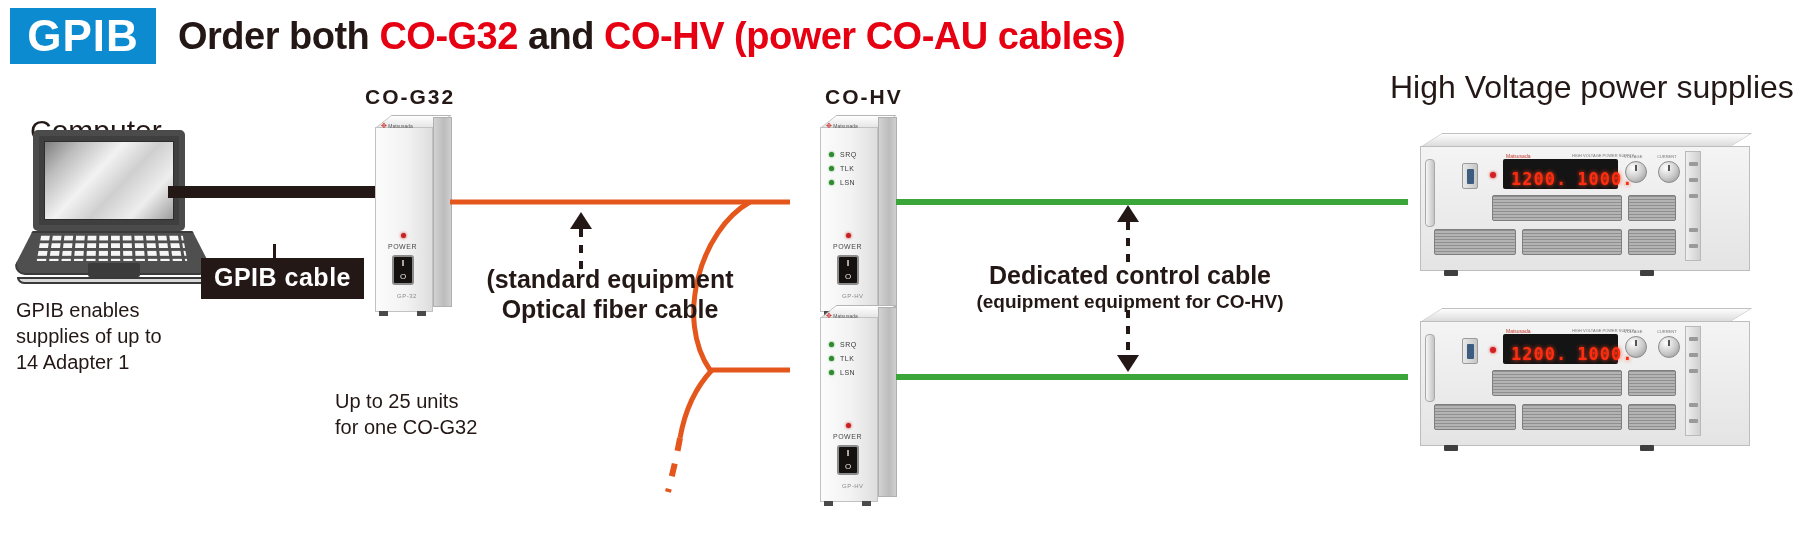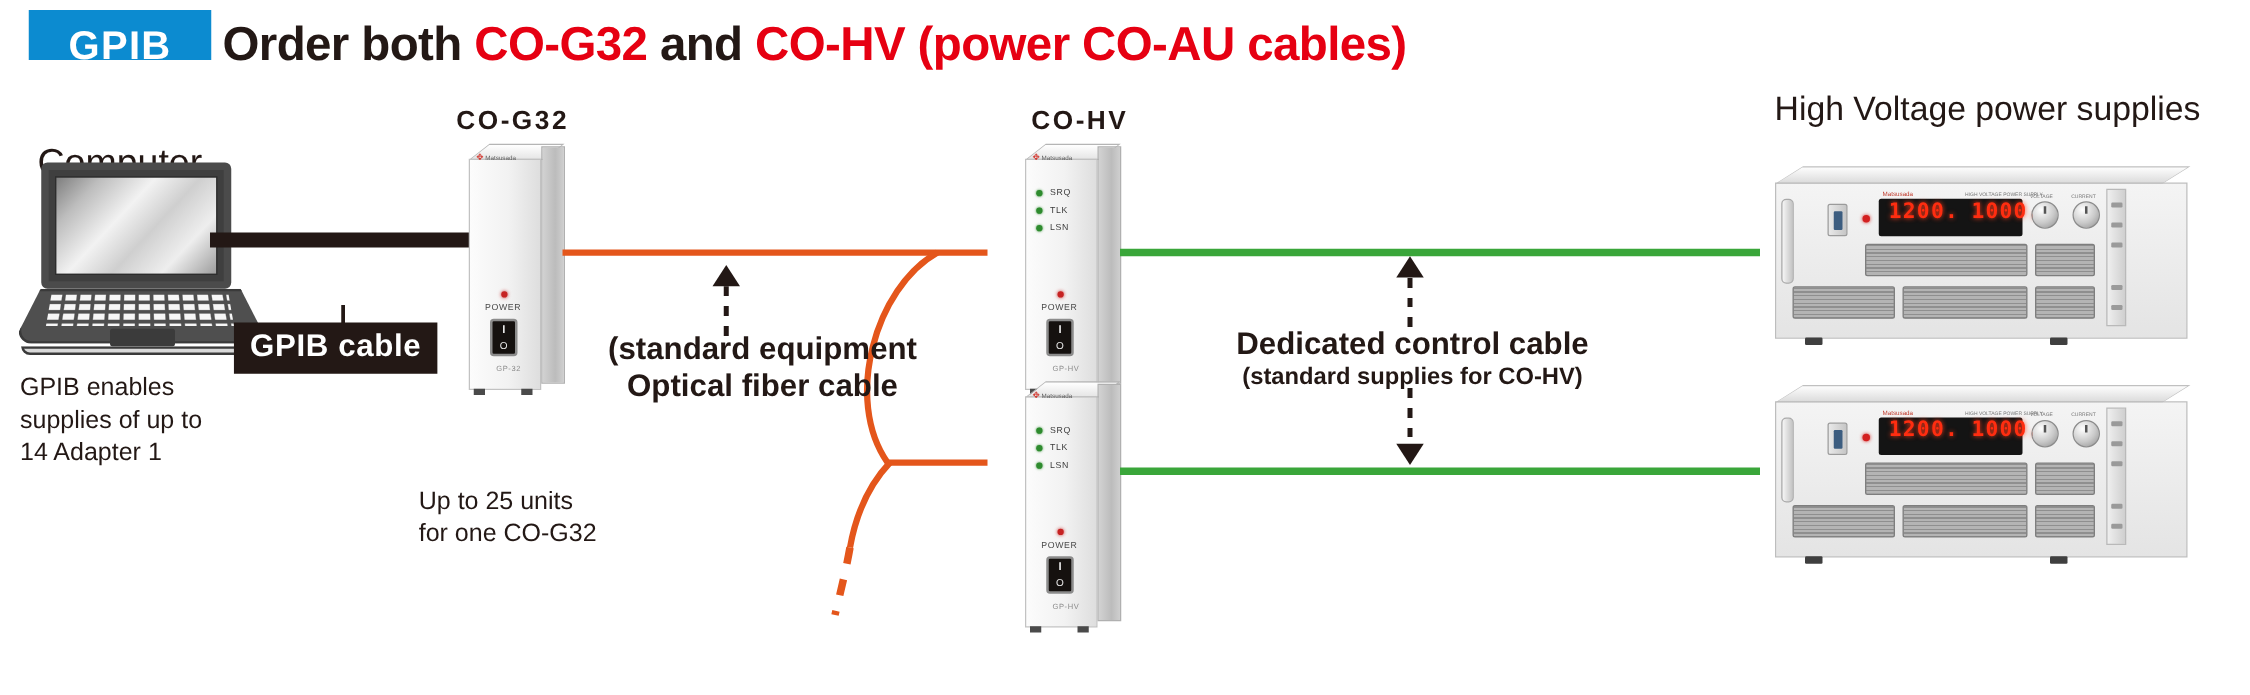--- a/index.html
+++ b/index.html
@@ -1,22 +1,22 @@
 <!DOCTYPE html>
 <html><head>
 <meta charset="utf-8">
 <style>
   html,body{margin:0;padding:0;background:#ffffff;}
   body{width:1800px;height:556px;position:relative;overflow:hidden;
        font-family:"Liberation Sans", sans-serif;color:#231815;}
   .abs{position:absolute;}
 
   
-  #gpib-badge{left:23px;top:8px;width:146px;height:40px;background:#0C8BD0;
-      color:#fff;font-weight:bold;font-size:32px;line-height:56px;text-align:center;
+  #gpib-badge{left:10px;top:8px;width:146px;height:56px;background:#0C8BD0;
+      color:#fff;font-weight:bold;font-size:44px;line-height:56px;text-align:center;
       letter-spacing:1px;}
   #headline{left:178px;top:10px;font-size:38px;font-weight:bold;line-height:52px;
       white-space:nowrap;letter-spacing:-0.5px;}
   #headline .red{color:#E60012;}
 
   
   .devlabel{font-size:21px;font-weight:bold;letter-spacing:2px;white-space:nowrap;}
   .cap{font-size:20px;line-height:26px;white-space:nowrap;}
   .capc{font-size:20px;line-height:27px;text-align:center;white-space:nowrap;}
   .bigbold{font-size:25px;font-weight:bold;line-height:30px;text-align:center;
@@ -44,21 +44,21 @@
   .pad{position:absolute;left:73px;top:133px;width:52px;height:14px;background:#3b3b3b;
       border-radius:2px;}
   .footbar{position:absolute;left:2px;top:147px;width:191px;height:7px;background:#d9d9d9;
       border:2px solid #3a3a3a;border-radius:0 0 8px 8px;box-sizing:border-box;}
 
   
   #gpib-cable{left:168px;top:186px;width:232px;height:12px;background:#231815;}
   .greenwire{height:6px;background:#3AA63A;}
 
   
-  #gpib-chip{left:187px;top:258px;background:#231815;color:#fff;font-size:25px;
+  #gpib-chip{left:201px;top:258px;background:#231815;color:#fff;font-size:25px;
       font-weight:bold;padding:5px 13px 7px;white-space:nowrap;letter-spacing:0.5px;}
   #gpib-chip-tick{left:273px;top:244px;width:3px;height:15px;background:#231815;}
 
   
   .arrowwrap{position:absolute;width:22px;}
   .arrowwrap .stem{position:absolute;left:9px;width:4px;
       background:repeating-linear-gradient(to bottom,#231815 0 8px,transparent 8px 16px);}
   .arrowwrap .head-up{position:absolute;left:0;top:0;width:0;height:0;
       border-left:11px solid transparent;border-right:11px solid transparent;
       border-bottom:17px solid #231815;}
@@ -104,21 +104,21 @@
       transform:skewX(-58deg);transform-origin:bottom left;border:1px solid #c0c0c0;
       box-sizing:border-box;}
   .akp .body{position:absolute;left:0;top:13px;width:330px;
       background:linear-gradient(to bottom,#f4f4f4,#e4e4e4);
       border:1px solid #bdbdbd;box-sizing:border-box;}
   .akp .ear{position:absolute;width:16px;background:linear-gradient(to right,#efefef,#cfcfcf);
       border:1px solid #b9b9b9;box-sizing:border-box;}
   .akp .earslot{position:absolute;left:3px;width:9px;height:4px;background:#9a9a9a;
       border-radius:1px;}
   .akp .display{position:absolute;background:#141414;border-radius:2px;
-      display:flex;align-items:flex-start;}
+      display:flex;align-items:flex-end;}
   .akp .seg{color:#FF2D10;font-family:"DejaVu Sans Mono",monospace;font-weight:bold;
       font-size:17px;letter-spacing:1px;text-shadow:0 0 4px #ff3b1a;}
   .akp .knob{position:absolute;border-radius:50%;
       background:radial-gradient(circle at 35% 30%,#ffffff,#c9c9c9 55%,#8e8e8e 100%);
       border:1px solid #8b8b8b;box-sizing:border-box;}
   .akp .knobline{position:absolute;width:2px;height:6px;background:#555;left:50%;
       margin-left:-1px;top:3px;}
   .akp .vent{position:absolute;background:#9a9a9a;
       background-image:repeating-linear-gradient(to bottom,#8f8f8f 0 1px,#b4b4b4 1px 3px);
       border:1px solid #7e7e7e;box-sizing:border-box;border-radius:2px;}
@@ -284,24 +284,24 @@
   <div class="head-up"></div>
   <div class="stem" style="top:17px;height:45px;"></div>
 </div>
 <div class="arrowwrap" style="left:1117px;top:310px;height:62px;">
   <div class="stem" style="top:0;height:45px;"></div>
   <div class="head-dn" style="top:45px;"></div>
 </div>
 
 <div class="abs bigbold" style="left:905px;top:260px;width:450px;">
   <div>Dedicated control cable</div>
-  <div class="medbold">(standard supplies for CO-HV)</div>
-</div>
-
-<div class="abs capc" style="left:1390px;top:74px;width:400px;font-size:27px;">
+  <div class="medbold">(equipment equipment for CO-HV)</div>
+</div>
+
+<div class="abs capc" style="left:1390px;top:74px;width:400px;font-size:32px;">
   <div>High Voltage power supplies</div>
 </div>
 
 <div class="akp" style="left:1420px;top:133px;">
   <div class="lidtop"></div>
   <div class="body" style="height:125px;"></div>
   <div class="handle" style="left:5px;top:26px;height:68px;"></div>
   <div class="mainsw" style="left:42px;top:30px;width:16px;height:26px;">
     <div class="mainswi" style="left:4px;top:5px;width:7px;height:15px;"></div>
   </div>

